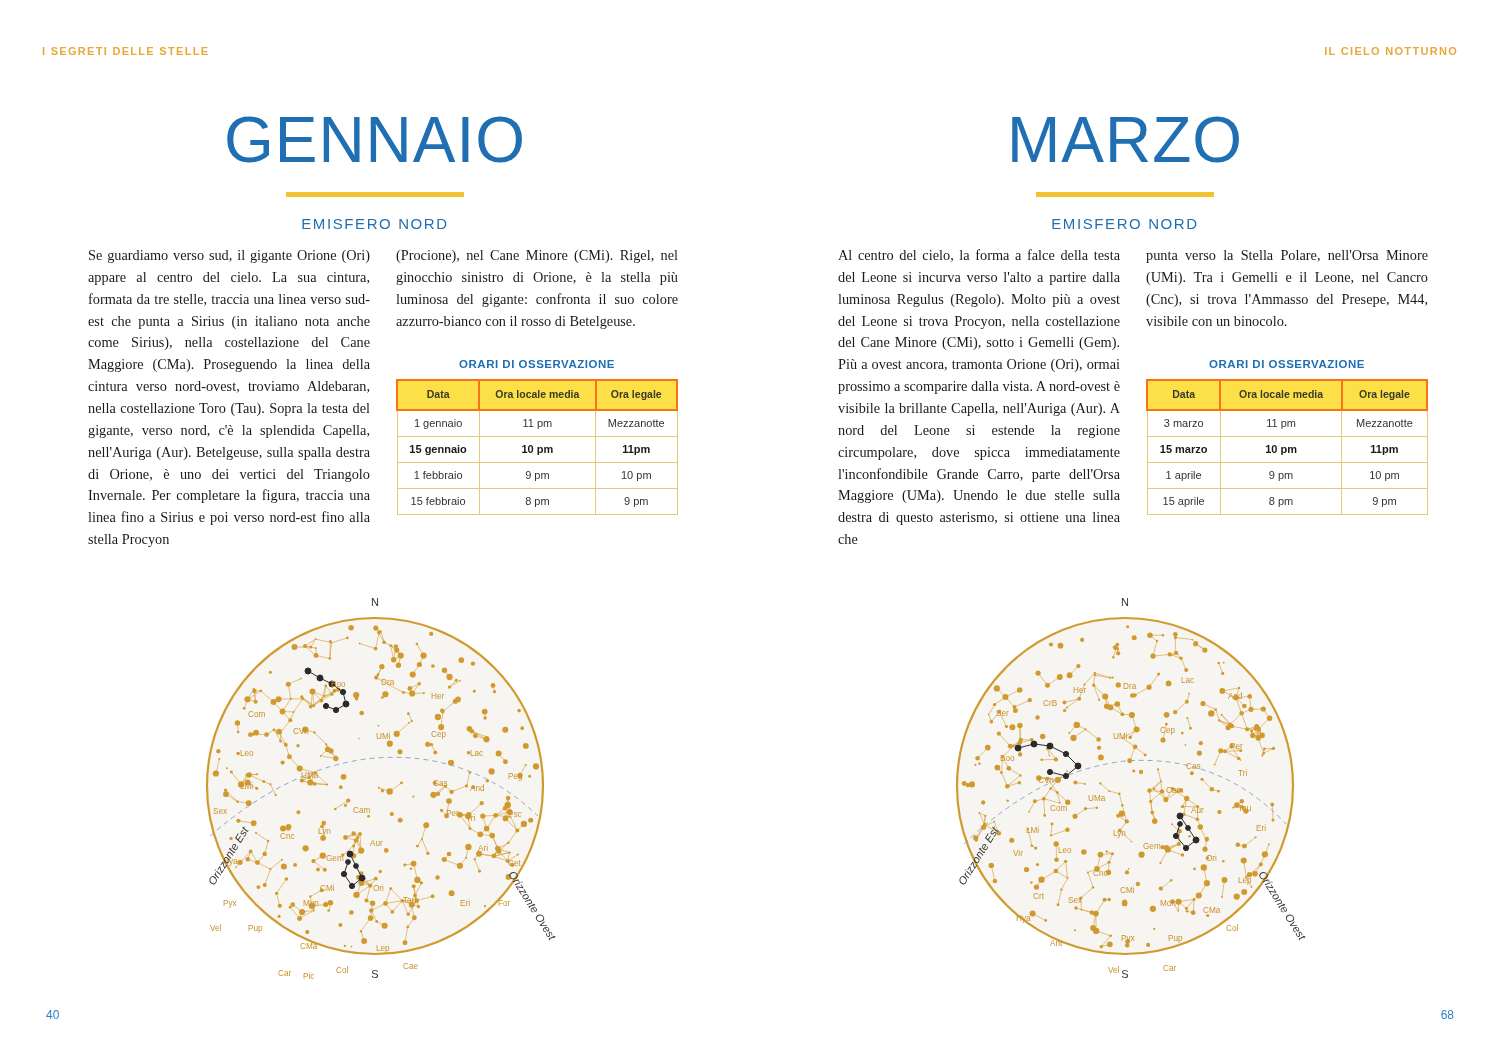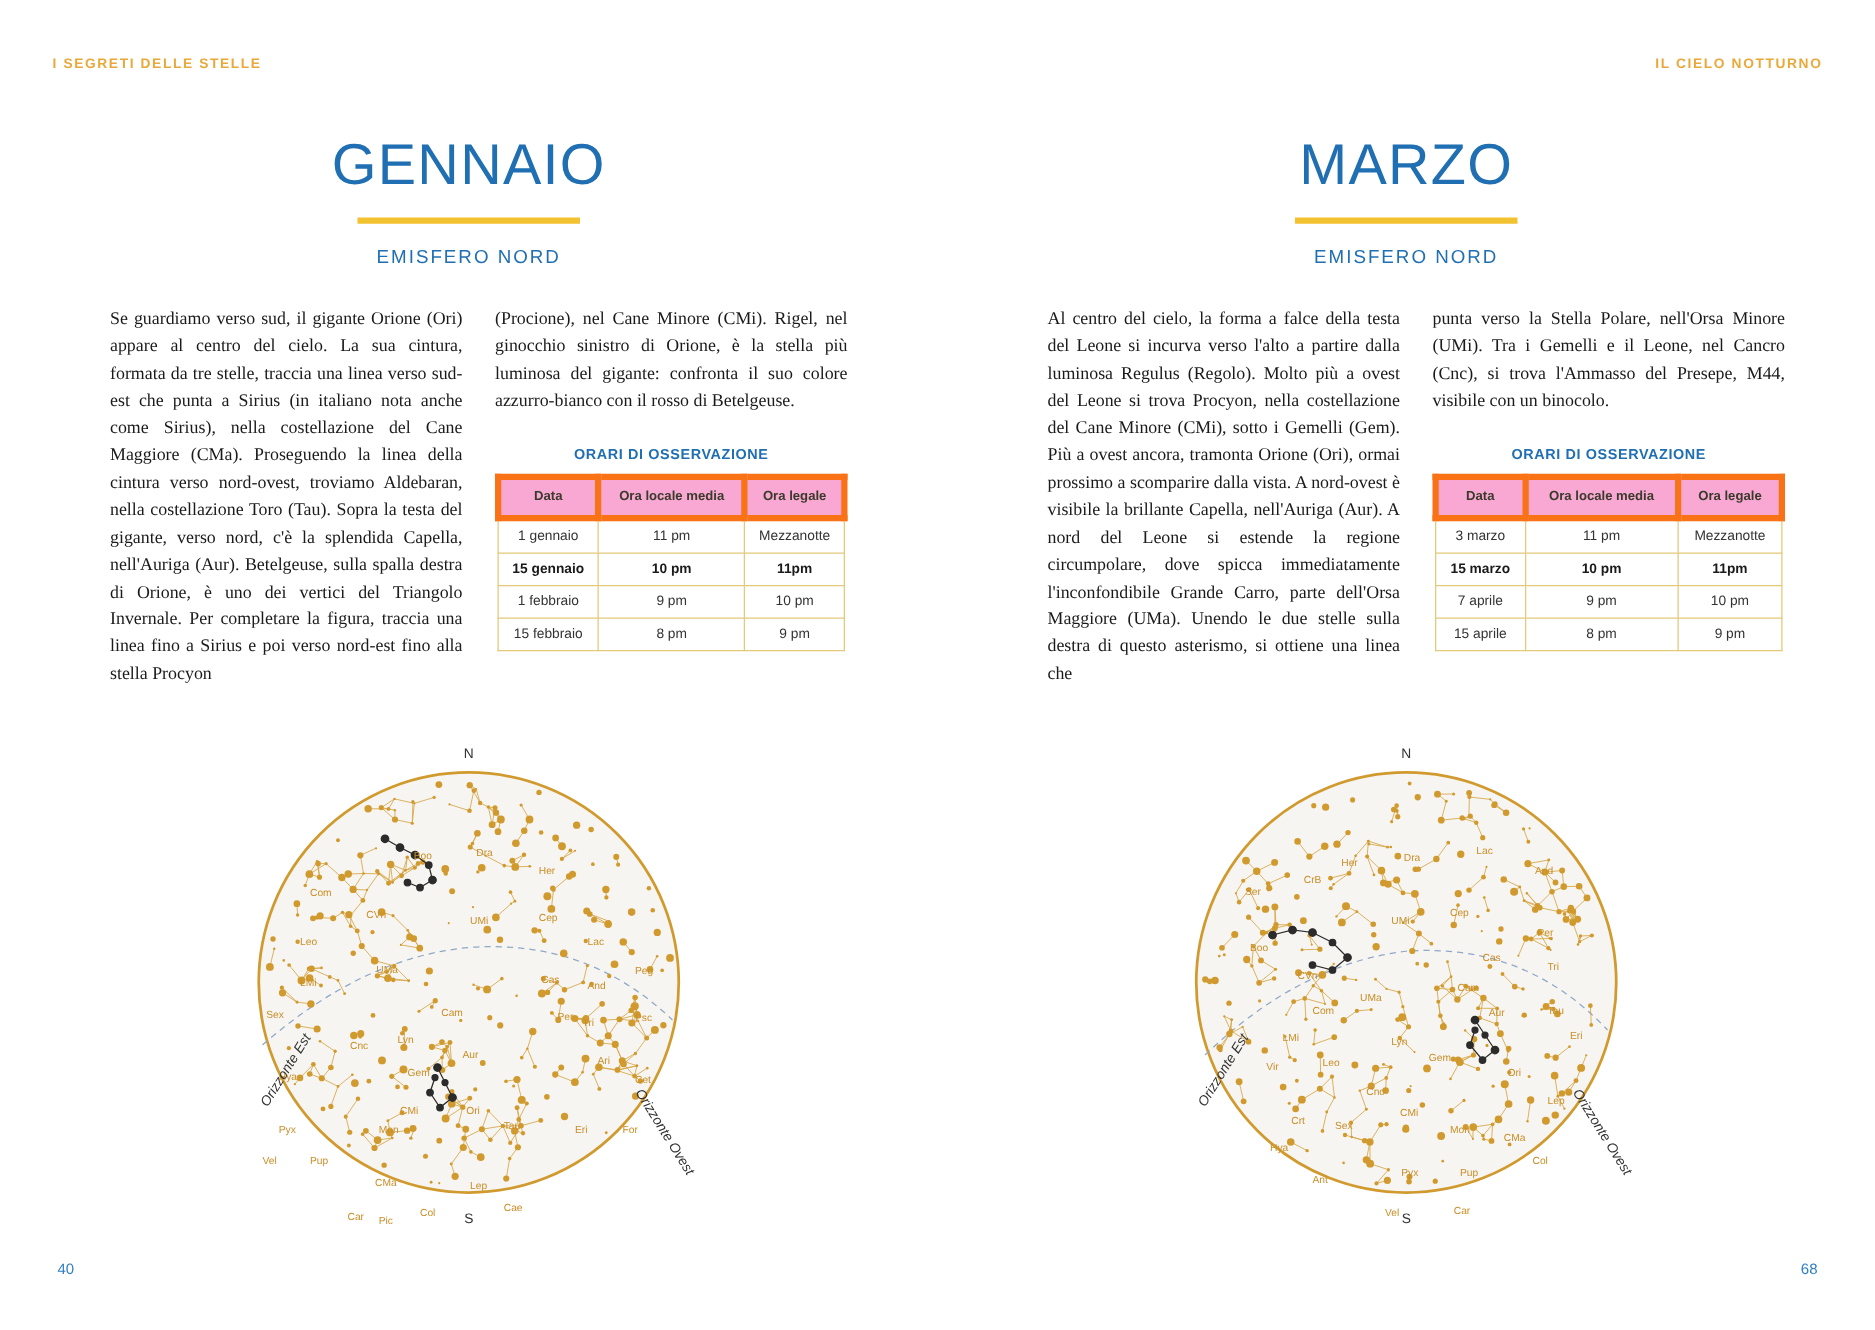--- a/index.html
+++ b/index.html
@@ -54,21 +54,21 @@
   
   .title-block {
     position: absolute;
     top: 108px;
     left: 0;
     right: 0;
     text-align: center;
   }
   .month-title {
     font-family: "Liberation Sans", sans-serif;
-    font-size: 46px;
+    font-size: 64px;
     font-weight: 400;
     color: #1f6fb2;
     letter-spacing: 1px;
     line-height: 1;
     margin: 0;
   }
   .title-rule {
     width: 178px;
     height: 5px;
     background: #f2c230;
@@ -116,26 +116,26 @@
     margin-bottom: 9px;
   }
   table.obs {
     border-collapse: collapse;
     width: 100%;
     font-family: "Liberation Sans", sans-serif;
     font-size: 11px;
     color: #333;
   }
   table.obs th {
-    background: #f9a8d4;
+    background: #fde047;
     color: #3a3a2a;
     font-weight: 700;
     font-size: 10.5px;
     padding: 7px 4px;
-    border: 5px solid #f97316;
+    border: 2px solid #f97316;
     line-height: 1.25;
   }
   table.obs td {
     padding: 6.5px 4px;
     border: 1px solid #e3c97a;
     text-align: center;
     background: #ffffff;
   }
   table.obs tr.highlight td {
     font-weight: 700;
@@ -957,21 +957,21 @@
                 <td>3 marzo</td>
                 <td>11 pm</td>
                 <td>Mezzanotte</td>
               </tr>
               <tr class="highlight">
                 <td>15 marzo</td>
                 <td>10 pm</td>
                 <td>11pm</td>
               </tr>
               <tr>
-                <td>7 aprile</td>
+                <td>1 aprile</td>
                 <td>9 pm</td>
                 <td>10 pm</td>
               </tr>
               <tr>
                 <td>15 aprile</td>
                 <td>8 pm</td>
                 <td>9 pm</td>
               </tr>
             </tbody>
           </table>

